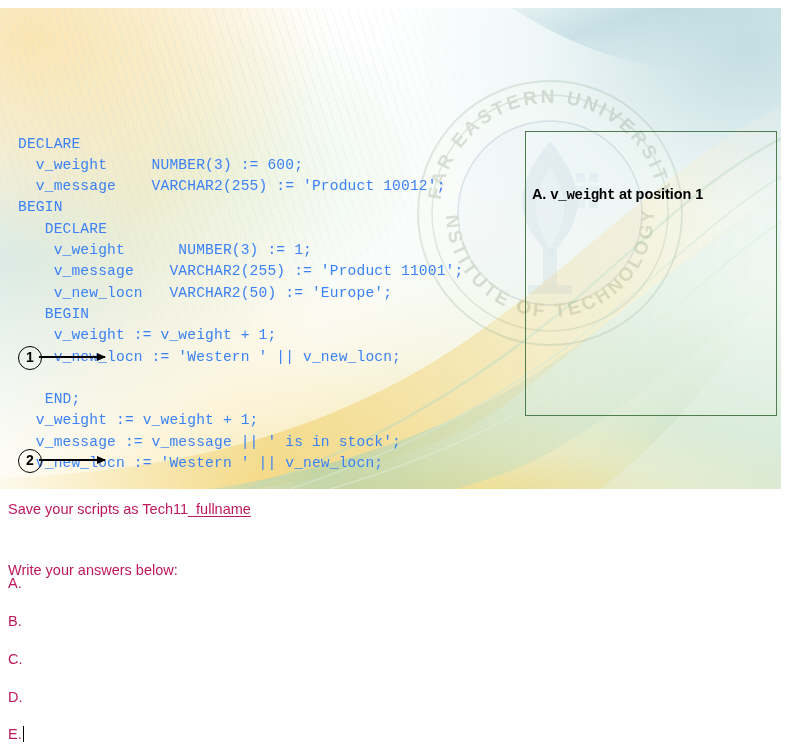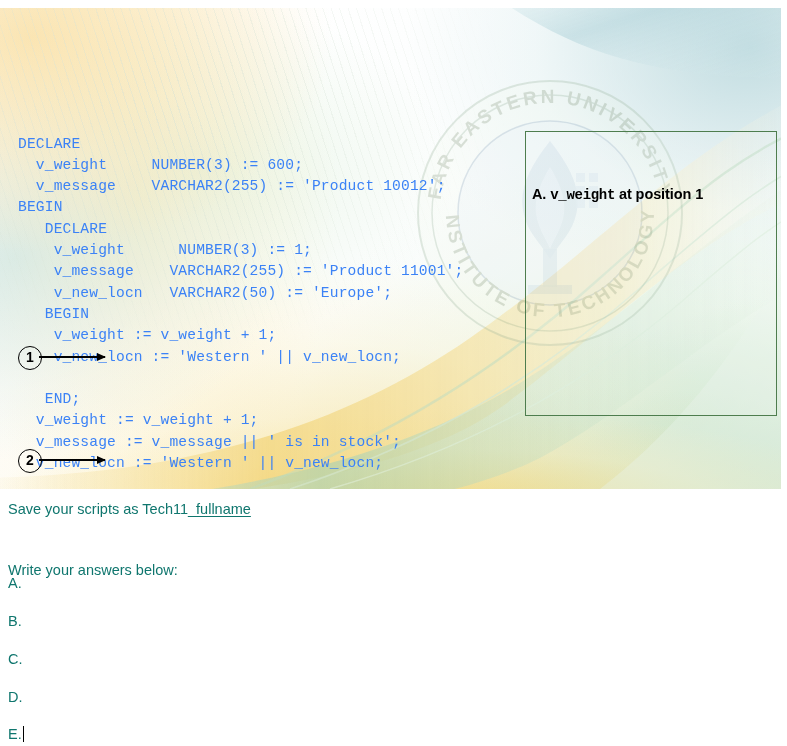--- a/index.html
+++ b/index.html
@@ -176,21 +176,21 @@
   .option .tail {
     font-family: "Liberation Sans", sans-serif;
     font-weight: bold;
   }
 
   
   .doc-line {
     position: absolute;
     left: 8px;
     font-size: 14.5px;
-    color: #0f766e;
+    color: #be185d;
     font-family: "Liberation Sans", sans-serif;
     white-space: nowrap;
   }
   .doc-line .uline {
     text-decoration: underline;
     text-underline-offset: 2px;
   }
   #line-save   { top: 501px; }
   #line-write  { top: 562px; }
   #ans-a { top: 575px; }

